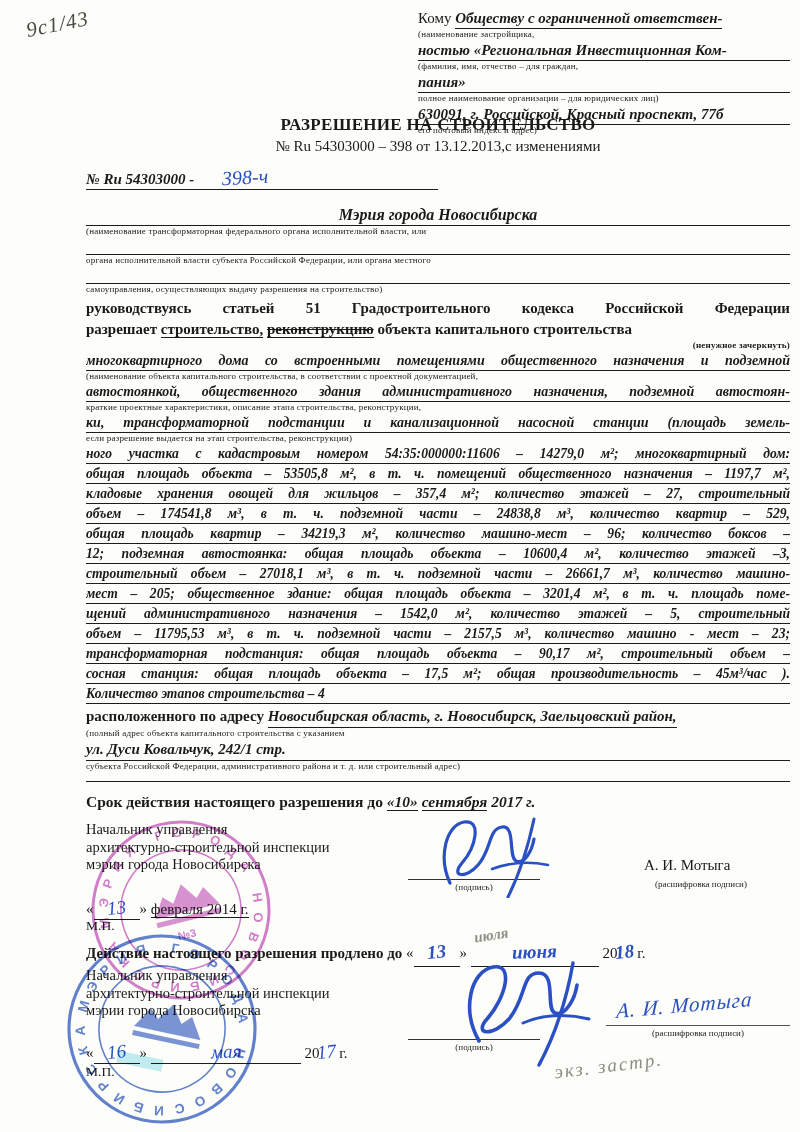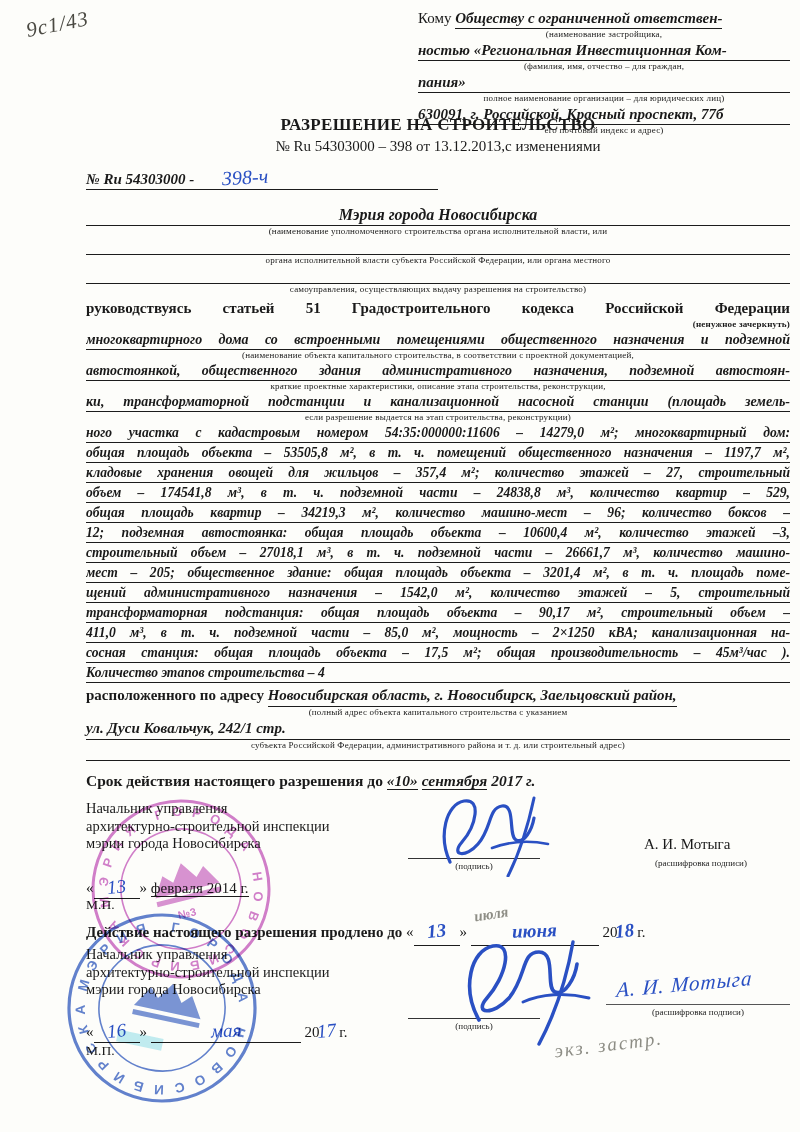--- a/index.html
+++ b/index.html
@@ -1,19 +1,19 @@
 <!DOCTYPE html>
 <html><head>
 <meta charset="utf-8">
 <style>
   html,body{margin:0;padding:0;background:#e8e8e4;}
   .page{position:relative;width:800px;height:1132px;background:#fdfdfa;overflow:hidden;
         font-family:"Liberation Serif",serif;color:#1a1a1a;}
   .content{position:absolute;left:86px;top:0;width:704px;}
-  .cap{font-size:9px;line-height:11px;text-align:center;color:#191919;letter-spacing:.2px;}
+  .cap{font-size:9px;line-height:11px;text-align:left;color:#191919;letter-spacing:.2px;}
   .fld{font-weight:bold;font-style:italic;border-bottom:1.4px solid #1c1c1c;}
   .uline{border-bottom:1.4px solid #1c1c1c;}
   .dense{font-weight:bold;font-style:italic;font-size:13.6px;line-height:19px;height:19px;
          border-bottom:1.3px solid #1c1c1c;white-space:nowrap;text-align:justify;text-align-last:justify;overflow:hidden;}
   .dense.left{text-align-last:left;}
   .hw{color:#2a50c3;font-style:italic;display:inline-block;}
   .pencil{color:#8d8d85;}
   
   .addressee{position:absolute;left:418px;top:8px;width:372px;font-size:15px;}
   .addr-row{line-height:20px;white-space:nowrap;}
@@ -104,50 +104,56 @@
       <div class="title-main">РАЗРЕШЕНИЕ НА СТРОИТЕЛЬСТВО</div>
       <div class="title-sub">№ Ru 54303000 – 398 от 13.12.2013,с изменениями</div>
     </div>
 
     <div class="number-line">
       <span class="numwrap"><span class="printed">№ Ru 54303000 -</span><span class="hw hw-num">398-ч</span></span>
     </div>
 
     <div class="authority">
       <div class="auth-name">Мэрия города Новосибирска</div>
-      <div class="cap">(наименование уполномоченного строительства органа исполнительной власти, или</div>
+      <div class="cap">(наименование трансформаторная федерального органа исполнительной власти, или</div>
       <div class="auth-blank"></div>
       <div class="cap">органа исполнительной власти субъекта Российской Федерации, или органа местного</div>
       <div class="auth-blank"></div>
       <div class="cap">самоуправления, осуществляющих выдачу разрешения на строительство)</div>
     </div>
 
     <div class="grant">
       <div class="grant-l1">руководствуясь статьей 51 Градостроительного кодекса Российской Федерации</div>
+      <div class="grant-l2">
+        <span>разрешает</span>
+        <span class="u">строительство,</span>
+        <span class="u strike">реконструкцию</span>
+        <span>объекта капитального строительства</span>
+      </div>
       <div class="cap">(ненужное  зачеркнуть)</div>
     </div>
 
     <div>
       <div class="objfld">многоквартирного дома со встроенными помещениями общественного назначения и подземной</div>
       <div class="cap">(наименование объекта капитального строительства, в соответствии с проектной документацией,</div>
       <div class="objfld">автостоянкой, общественного здания административного назначения, подземной автостоян-</div>
       <div class="cap">краткие  проектные характеристики, описание этапа строительства, реконструкции,</div>
       <div class="objfld">ки, трансформаторной подстанции и канализационной насосной станции (площадь земель-</div>
       <div class="cap">если разрешение выдается на этап строительства, реконструкции)</div>
       <div class="dense">ного участка с кадастровым номером 54:35:000000:11606 – 14279,0 м²; многоквартирный дом:</div>
       <div class="dense">общая площадь объекта – 53505,8 м², в т. ч. помещений общественного назначения – 1197,7 м²,</div>
       <div class="dense">кладовые хранения овощей для жильцов – 357,4 м²; количество этажей – 27, строительный</div>
       <div class="dense">объем – 174541,8 м³, в т. ч. подземной части – 24838,8 м³, количество квартир – 529,</div>
       <div class="dense">общая площадь квартир – 34219,3 м², количество машино-мест – 96; количество боксов –</div>
       <div class="dense">12; подземная автостоянка: общая площадь объекта – 10600,4 м², количество этажей –3,</div>
       <div class="dense">строительный объем – 27018,1 м³, в т. ч. подземной части – 26661,7 м³, количество машино-</div>
       <div class="dense">мест – 205; общественное здание: общая площадь объекта – 3201,4 м², в т. ч. площадь поме-</div>
       <div class="dense">щений административного назначения – 1542,0 м², количество этажей – 5, строительный</div>
+      <div class="dense">объем – 11795,53 м³, в т. ч. подземной части – 2157,5 м³, количество машино - мест – 23;</div>
       <div class="dense">трансформаторная подстанция: общая площадь объекта – 90,17 м², строительный объем –</div>
-      <div class="dense">411,0 м³, в т. ч. подземной части – 85,0 м², мощность – 2×1250 кВА; канализационная на-</div>
       <div class="dense">сосная станция: общая площадь объекта – 17,5 м²; общая производительность – 45м³/час ).</div>
       <div class="dense left">Количество   этапов строительства – 4</div>
     </div>
 
     <div>
       <div class="loc-row">
         <span class="loc-label">расположенного по адресу</span>
         <span class="fld">Новосибирская область, г. Новосибирск, Заельцовский район,</span>
       </div>
       <div class="cap">(полный   адрес объекта капитального строительства с указанием</div>

